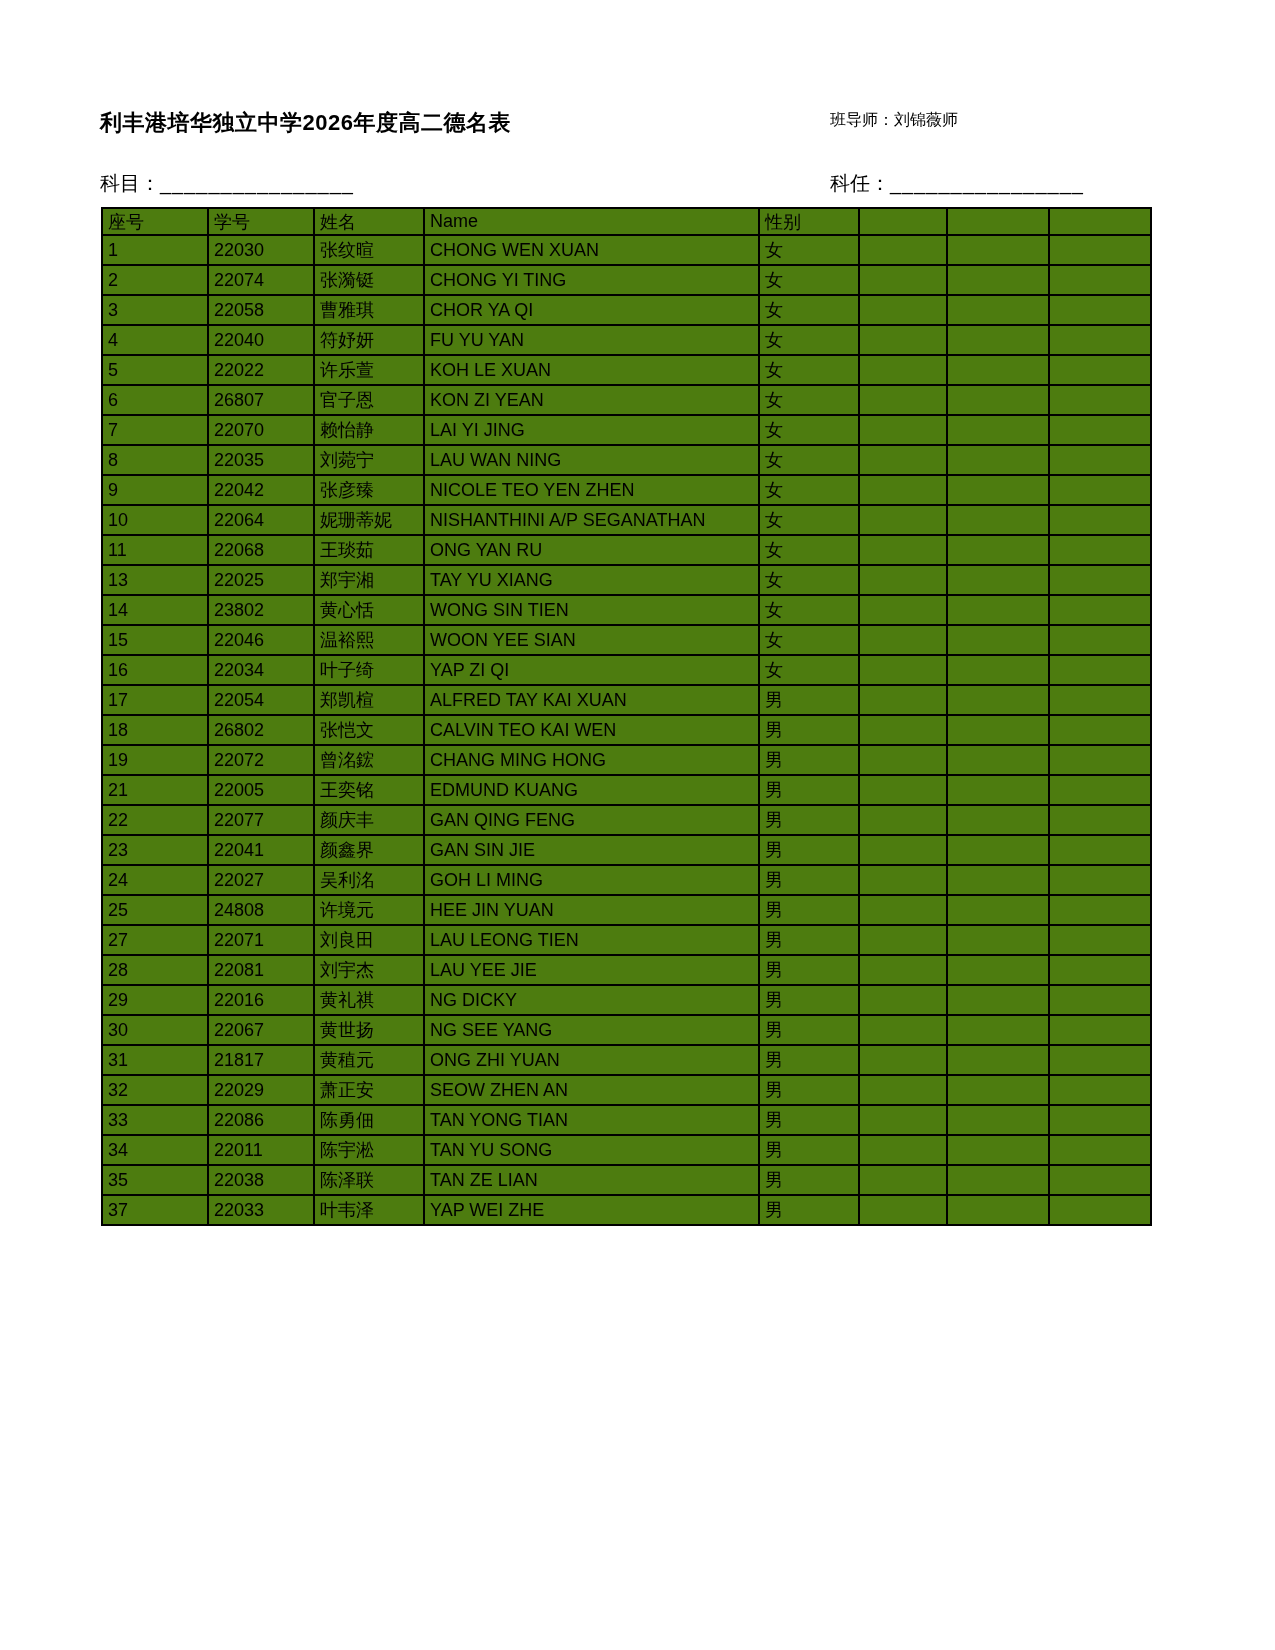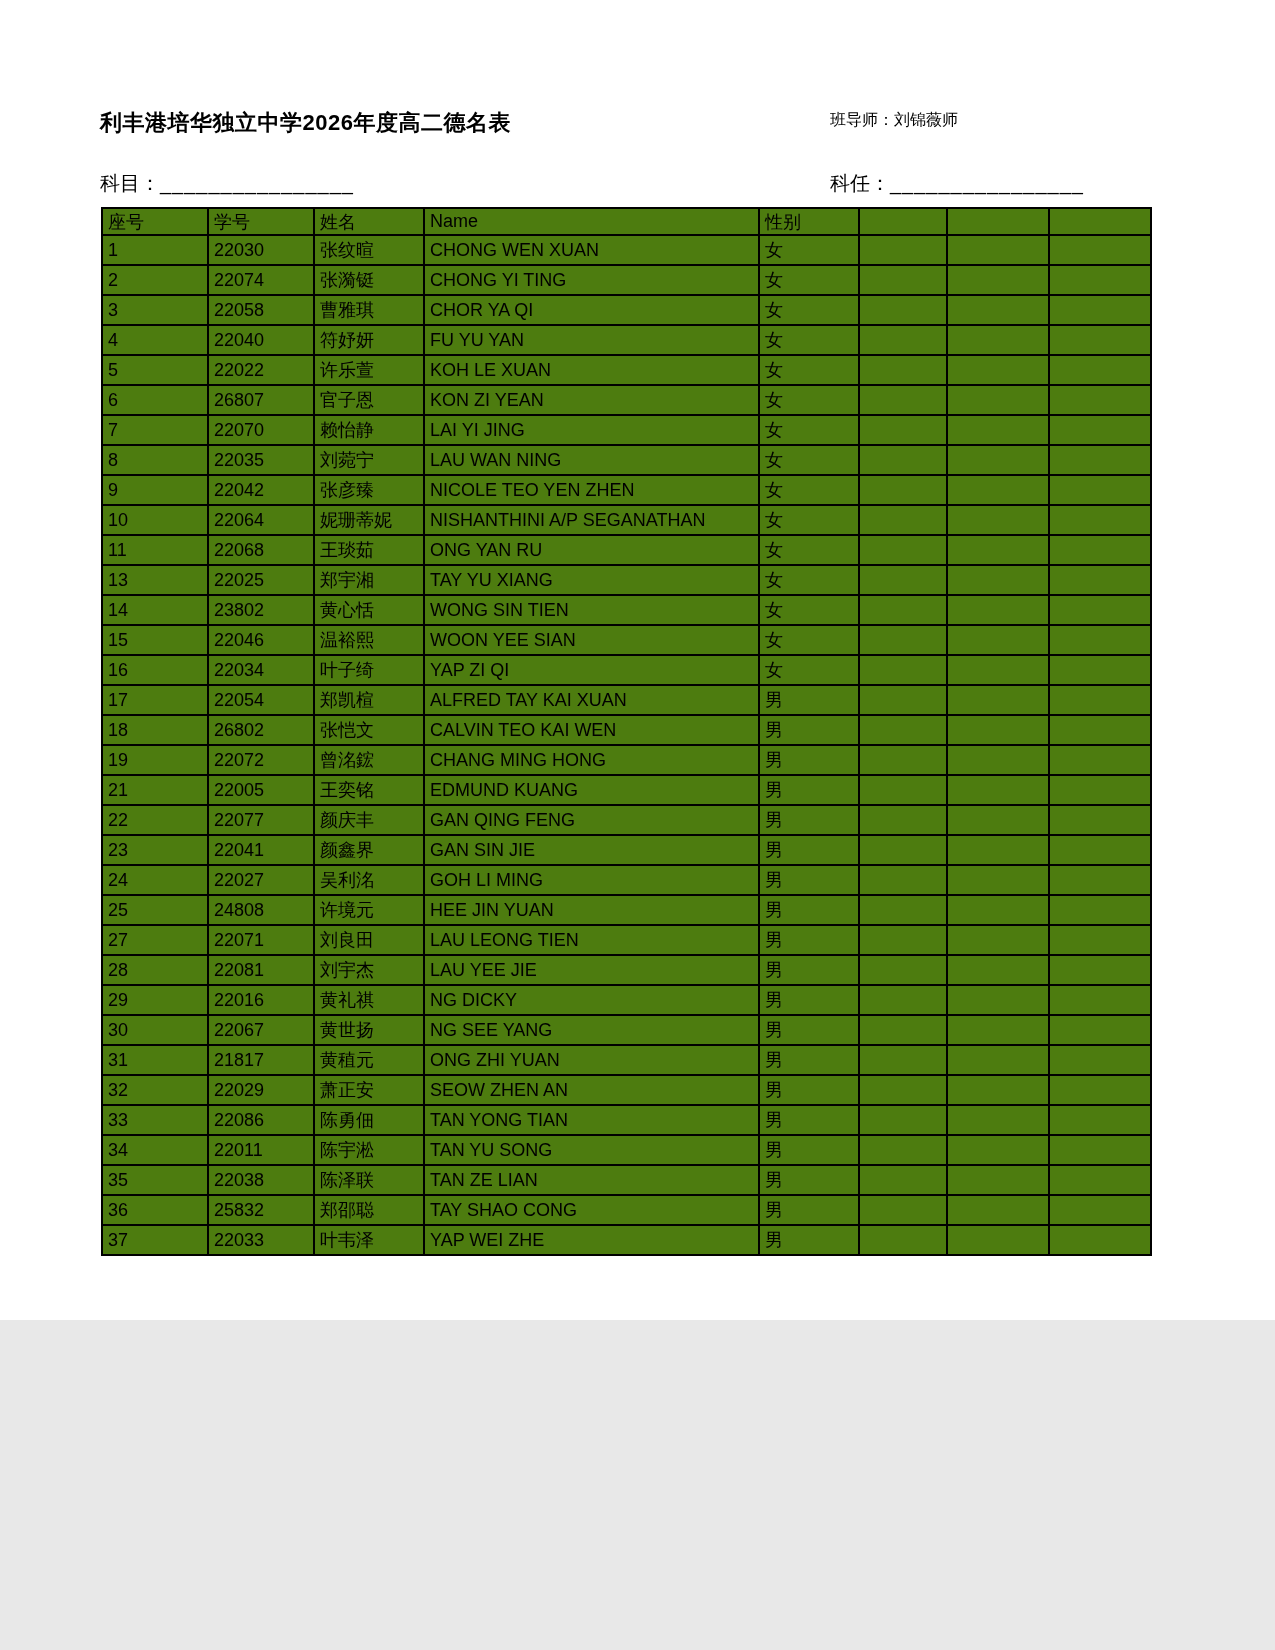--- a/index.html
+++ b/index.html
@@ -1,21 +1,21 @@
 <!DOCTYPE html>
 <html><head>
 <meta charset="utf-8">
 <style>
   * { margin: 0; padding: 0; box-sizing: border-box; }
   html, body { background: #e8e8e8; }
   body { font-family: "Liberation Sans", sans-serif; color: #000; }
   .page {
     position: relative;
     width: 1275px;
-    height: 1320px;
+    height: 1650px;
     background: #ffffff;
     margin: 0 auto;
     overflow: hidden;
   }
   .title-line {
     position: absolute;
     left: 100px;
     top: 108px;
     width: 1075px;
     display: flex;
@@ -427,30 +427,20 @@
           <td>35</td>
           <td>22038</td>
           <td>陈泽联</td>
           <td>TAN ZE LIAN</td>
           <td>男</td>
           <td></td>
           <td></td>
           <td></td>
         </tr>
         <tr>
-          <td>36</td>
-          <td>25832</td>
-          <td>郑邵聪</td>
-          <td>TAY SHAO CONG</td>
-          <td>男</td>
-          <td></td>
-          <td></td>
-          <td></td>
-        </tr>
-        <tr>
           <td>37</td>
           <td>22033</td>
           <td>叶韦泽</td>
           <td>YAP WEI ZHE</td>
           <td>男</td>
           <td></td>
           <td></td>
           <td></td>
         </tr>
       </tbody>

